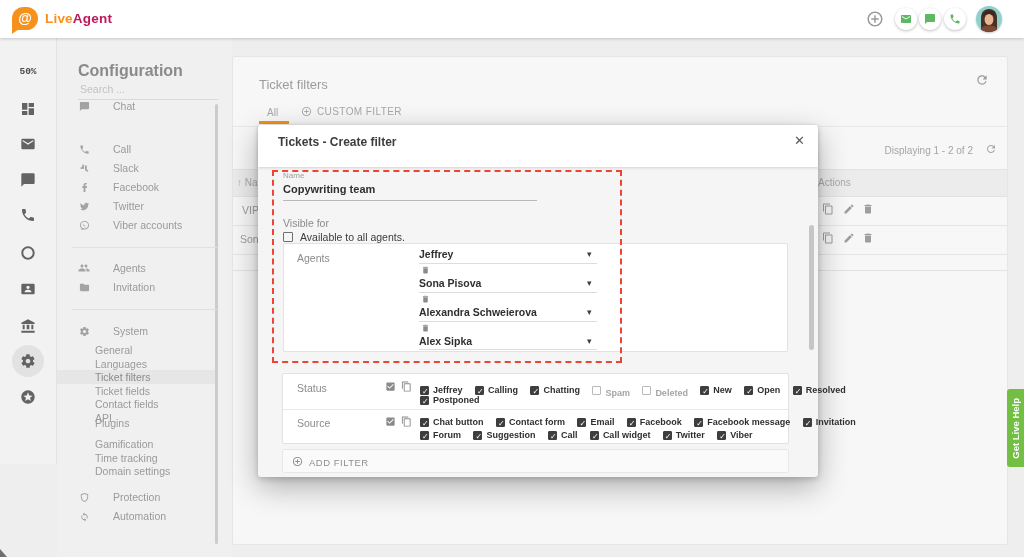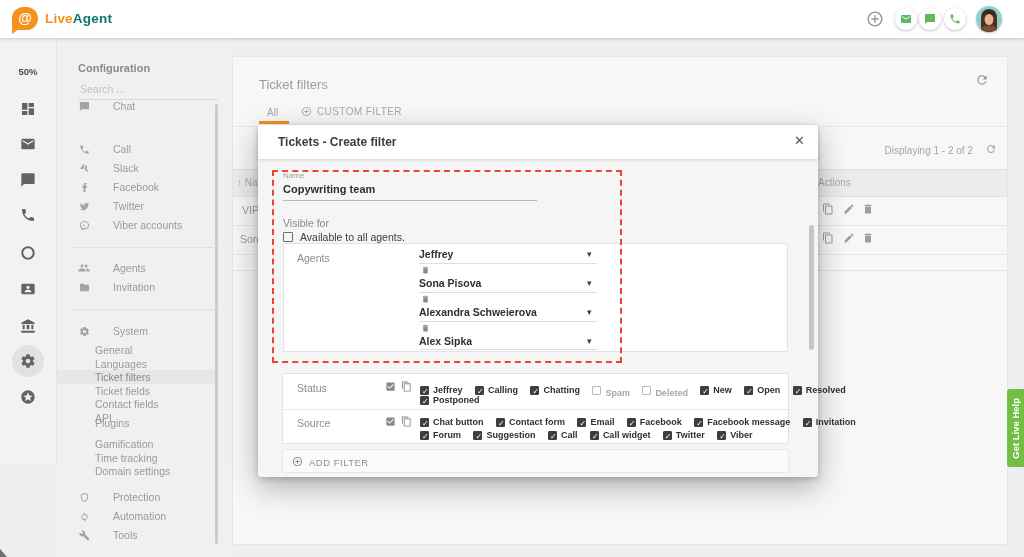--- a/index.html
+++ b/index.html
@@ -4,34 +4,34 @@
 <style>
   html,body{margin:0;padding:0;background:#dcdcdc;font-family:"Liberation Sans","DejaVu Sans",sans-serif;}
   .stage{position:relative;width:1024px;height:557px;background:#eeeeee;overflow:hidden;margin:0 auto;}
   svg.ic{display:block;fill:currentColor;}
 
   
   .topbar{position:absolute;left:0;top:0;width:1024px;height:38px;background:#ffffff;box-shadow:0 1px 3px rgba(0,0,0,.18);z-index:30;}
   .logo-bubble{position:absolute;left:12px;top:7px;width:26px;height:23px;background:#f5921e;border-radius:12px 12px 12px 2px;color:#fff;font-weight:bold;font-size:14px;text-align:center;line-height:23px;}
   .logo-bubble::after{content:"";position:absolute;left:0;bottom:-4px;border-left:7px solid #f5921e;border-bottom:5px solid transparent;}
   .brand-text{position:absolute;left:45px;top:11px;font-size:13.5px;font-weight:bold;letter-spacing:.2px;}
-  .brand-live{color:#f5921e;} .brand-agent{color:#0f766e;}
+  .brand-live{color:#f5921e;} .brand-agent{color:#be185d;}
   .tb-add{position:absolute;left:866px;top:10px;width:18px;height:18px;color:#9b9b9b;}
   .tb-circle{position:absolute;top:8px;width:22px;height:22px;border-radius:50%;background:#fff;box-shadow:0 1px 3px rgba(0,0,0,.25);display:flex;align-items:center;justify-content:center;color:#5cb862;}
   .tb-avatar{position:absolute;left:976px;top:6px;width:26px;height:26px;border-radius:50%;overflow:hidden;box-shadow:0 1px 2px rgba(0,0,0,.25);}
 
   
-  .rail{position:absolute;left:0;top:38px;width:56px;height:426px;background:#f2f2f2;border-right:1px solid #e3e3e3;}
+  .rail{position:absolute;left:0;top:38px;width:56px;height:426px;background:#f2f2f2;border-right:1px solid #e3e3e3;font-family:Liberation Mono, monospace;}
   .rail-pct{position:absolute;left:0;top:28px;width:56px;text-align:center;font-size:9.5px;font-weight:bold;color:#4a4a4a;}
   .rail-ic{position:absolute;left:20px;color:#636363;}
   .rail-active-bg{position:absolute;left:12px;top:307px;width:32px;height:32px;border-radius:50%;background:#e2e2e2;}
 
   
   .config{position:absolute;left:57px;top:38px;width:175px;height:519px;background:#f0f0f0;}
-  .cfg-title{position:absolute;left:21px;top:24px;font-size:11px;font-weight:bold;color:#8a8a8a;}
+  .cfg-title{position:absolute;left:21px;top:24px;font-size:16px;font-weight:bold;color:#8a8a8a;}
   .cfg-search{position:absolute;left:21px;top:42px;width:138px;height:16px;border:none;background:transparent;font-size:10.5px;color:#777;outline:none;font-family:inherit;}
   .cfg-search::placeholder{color:#c2c2c2;}
   .cfg-search-line{position:absolute;left:21px;top:61px;width:140px;height:1px;background:#d9d9d9;}
   .cfg-scroll{position:absolute;left:158px;top:66px;width:3px;height:440px;background:#cccccc;border-radius:2px;}
   .cfg-list{position:absolute;left:0;top:64px;right:0;bottom:0;overflow:hidden;}
   .cfg-row{position:absolute;left:0;width:160px;height:18px;display:flex;align-items:center;cursor:pointer;}
   .cfg-ic{width:12px;margin-left:21px;margin-right:9px;color:#a3a3a3;display:flex;justify-content:center;}
   .cfg-label{font-size:10.5px;color:#9a9a9a;white-space:nowrap;margin-left:14px;}
   .cfg-div{position:absolute;left:15px;width:145px;height:1px;background:#e0e0e0;}
   .cfg-sub{position:absolute;left:38px;width:122px;height:13.5px;line-height:13.5px;font-size:10.5px;color:#9a9a9a;cursor:pointer;white-space:nowrap;}
@@ -56,21 +56,21 @@
   .trow-strip{position:absolute;left:0;top:198px;width:774px;height:16px;border-bottom:1px solid #e3e3e3;box-sizing:border-box;}
   .row-label{position:absolute;font-size:10.5px;color:#9b9b9b;}
   .act-ic{position:absolute;color:#9e9e9e;cursor:pointer;}
 
   
   .help-tab{position:absolute;left:1007px;top:389px;width:17px;height:78px;background:#72bf44;border-radius:3px 0 0 3px;z-index:40;display:flex;align-items:center;justify-content:center;cursor:pointer;}
   .help-tab span{writing-mode:vertical-rl;transform:rotate(180deg);color:#fff;font-size:9.5px;font-weight:bold;white-space:nowrap;}
 
   
   .modal{position:absolute;left:258px;top:125px;width:560px;height:352px;background:#f5f5f5;border-radius:3px;box-shadow:0 10px 30px rgba(0,0,0,.30),0 2px 6px rgba(0,0,0,.18);z-index:50;}
-  .modal-header{position:absolute;left:0;top:0;width:560px;height:34px;background:#fff;border-radius:3px 3px 0 0;box-shadow:0 1px 3px rgba(0,0,0,.14);z-index:5;}
+  .modal-header{position:absolute;left:0;top:0;width:560px;height:42px;background:#fff;border-radius:3px 3px 0 0;box-shadow:0 1px 3px rgba(0,0,0,.14);z-index:5;}
   .modal-title{position:absolute;left:20px;top:10px;font-size:12px;font-weight:bold;color:#3d3d3d;}
   .modal-close{position:absolute;left:536px;top:8px;font-size:13px;color:#5a5a5a;cursor:pointer;}
   .redbox{position:absolute;left:14px;top:45px;width:346px;height:189px;border:2px dashed #ee4433;z-index:4;pointer-events:none;}
   .f-label{position:absolute;font-size:8px;color:#9e9e9e;}
   .name-input{position:absolute;left:25px;top:56px;width:250px;height:15px;border:none;background:transparent;font-size:11px;font-weight:bold;color:#2f2f2f;outline:none;font-family:inherit;padding:0;}
   .name-line{position:absolute;left:25px;top:75px;width:254px;height:1px;background:#b9b9b9;}
   .visible-for{position:absolute;left:25px;top:92px;font-size:10.5px;color:#8b8b8b;}
   .cb-sq{position:absolute;left:25px;top:107px;width:10px;height:10px;border:1.5px solid #6f6f6f;border-radius:1px;box-sizing:border-box;cursor:pointer;}
   .cb-lbl{position:absolute;left:42px;top:106px;font-size:10.5px;color:#3c3c3c;}
   .card{position:absolute;background:#fff;border:1px solid #e2e2e2;border-radius:2px;box-sizing:border-box;}
@@ -362,28 +362,20 @@
           <span class="cfg-label">Protection</span>
         </div>
       <div class="cfg-row" style="top:405px">
           <span class="cfg-ic">
             <svg class="ic" width="11" height="11" viewBox="0 0 24 24">
               <use href="#i-loop"></use>
             </svg>
           </span>
           <span class="cfg-label">Automation</span>
         </div>
-      <div class="cfg-row" style="top:424px">
-          <span class="cfg-ic">
-            <svg class="ic" width="11" height="11" viewBox="0 0 24 24">
-              <use href="#i-wrench"></use>
-            </svg>
-          </span>
-          <span class="cfg-label">Tools</span>
-        </div>
     </div>
   </div>
 
   <div class="main">
     <div class="main-title">Ticket filters</div>
     <div class="main-refresh">
         <svg class="ic" width="14" height="14" viewBox="0 0 24 24">
           <use href="#i-refresh"></use>
         </svg>
       </div>

